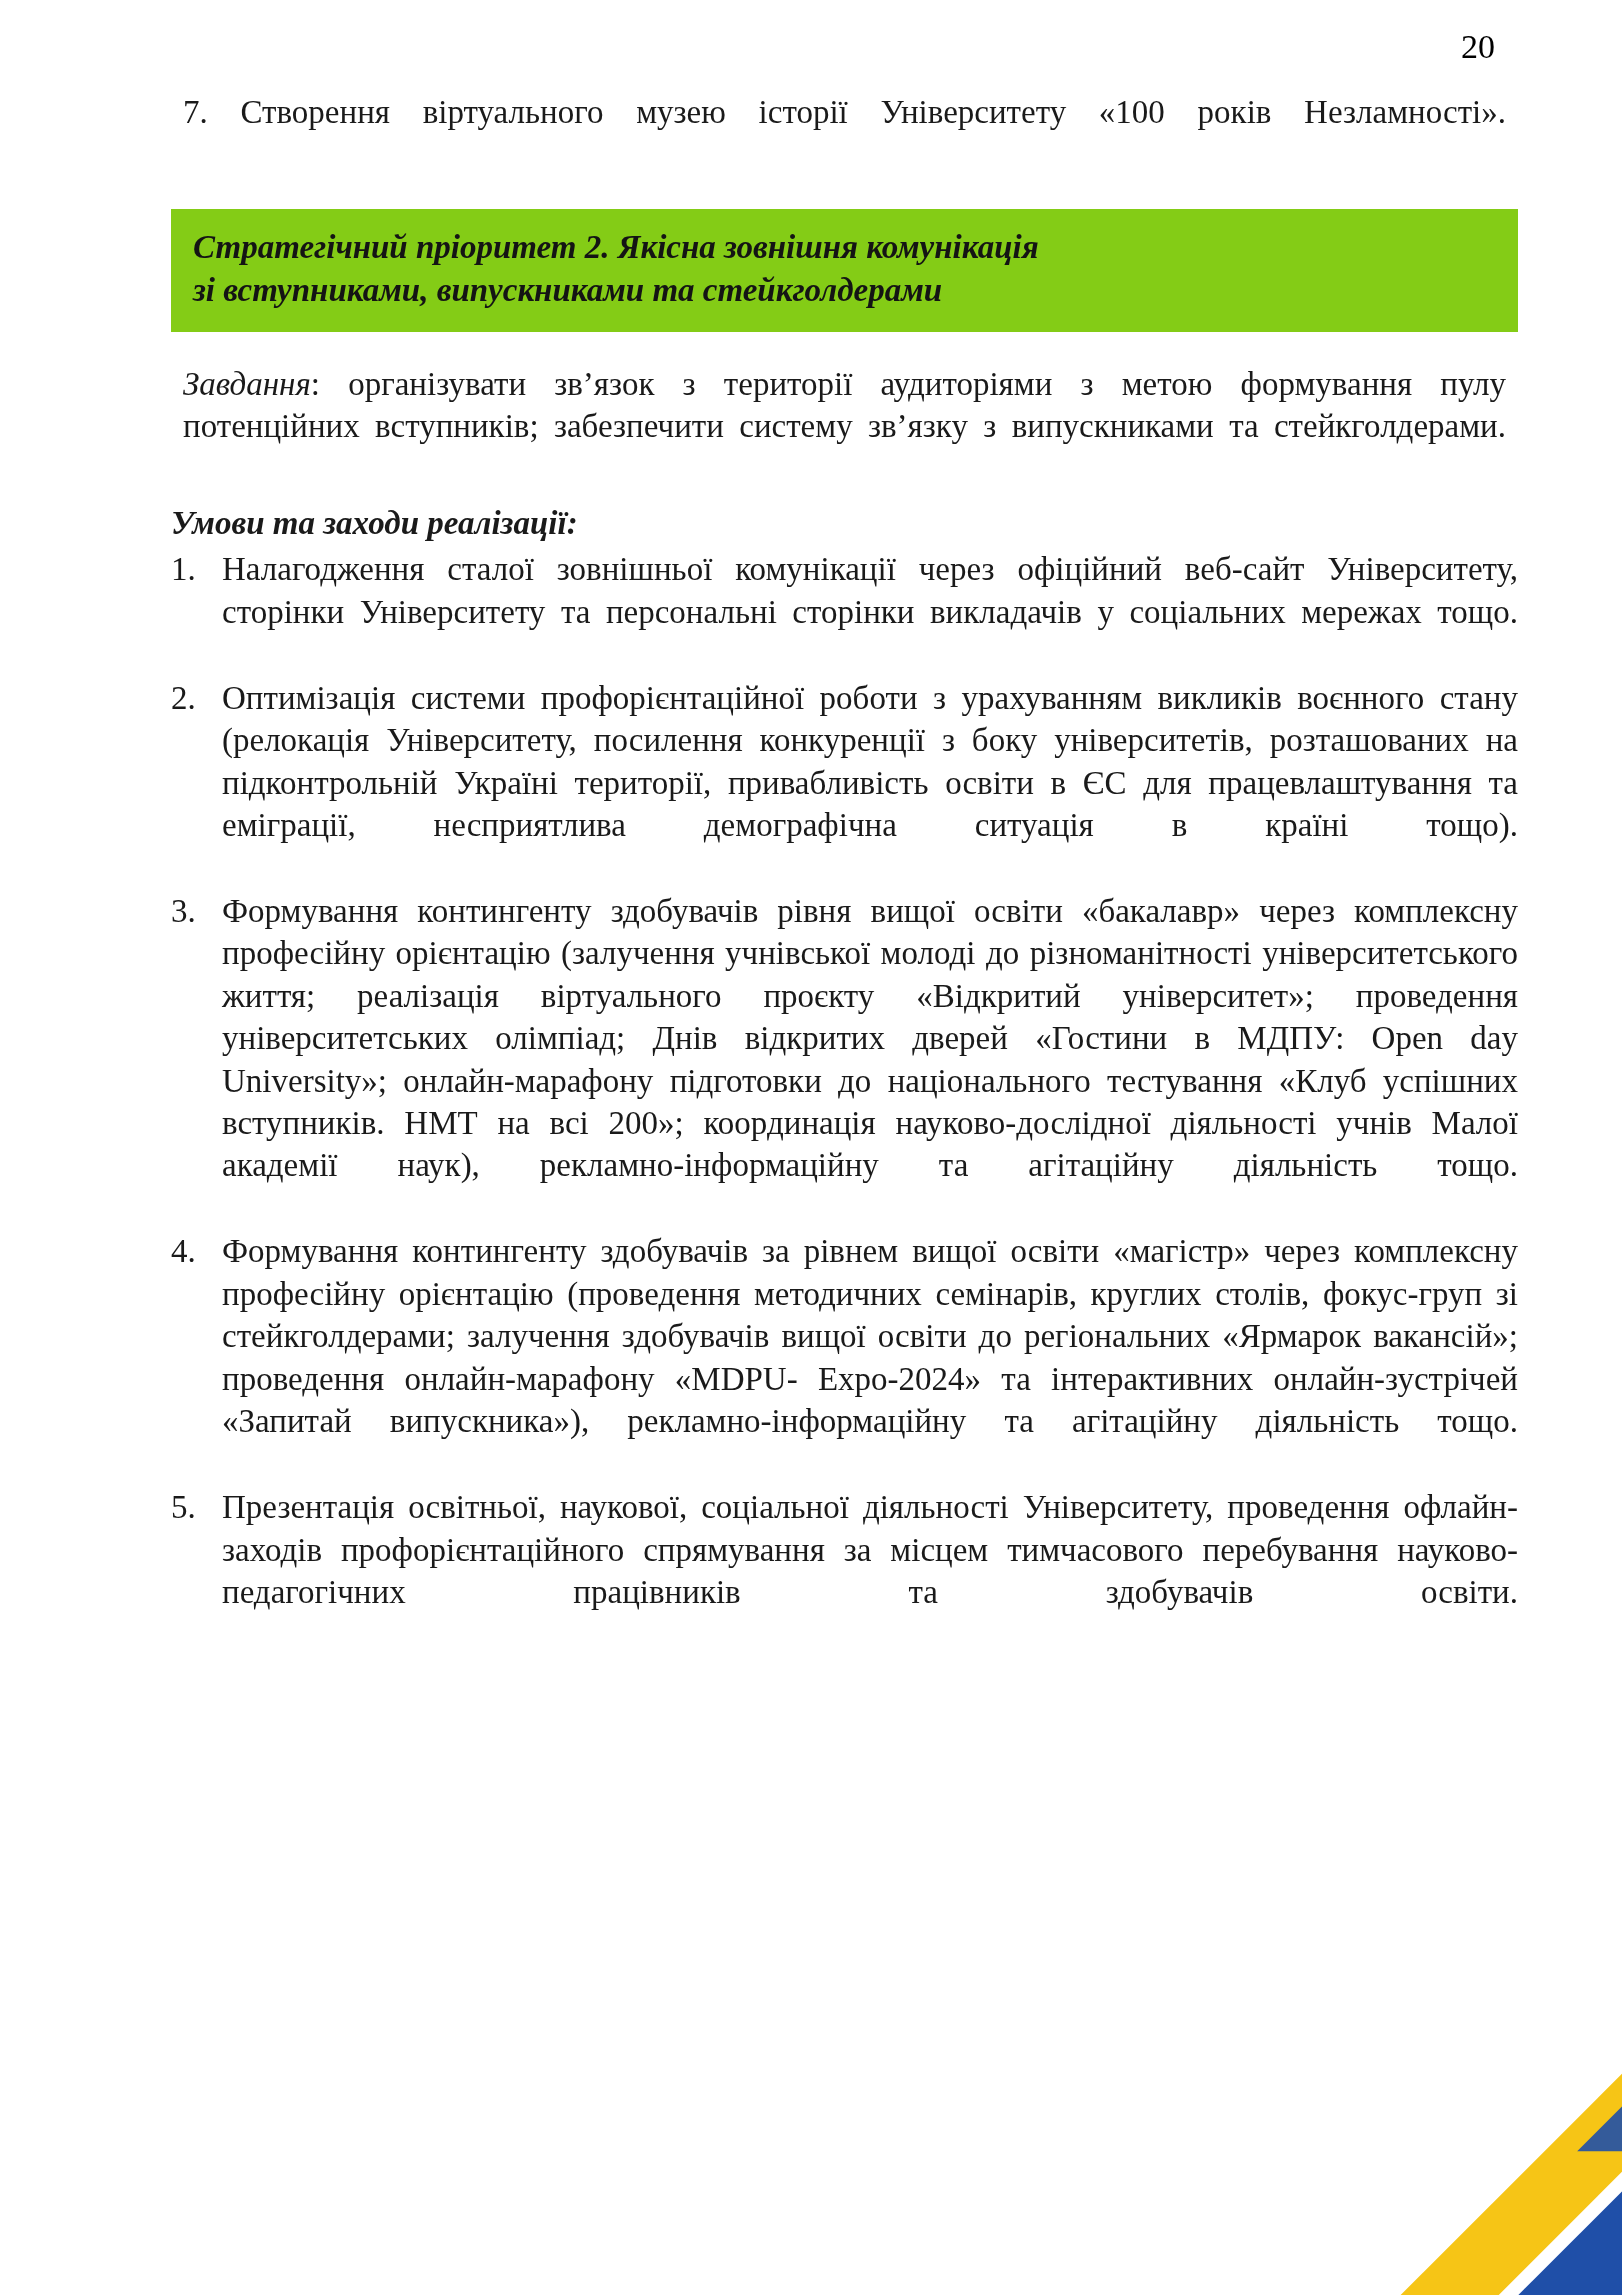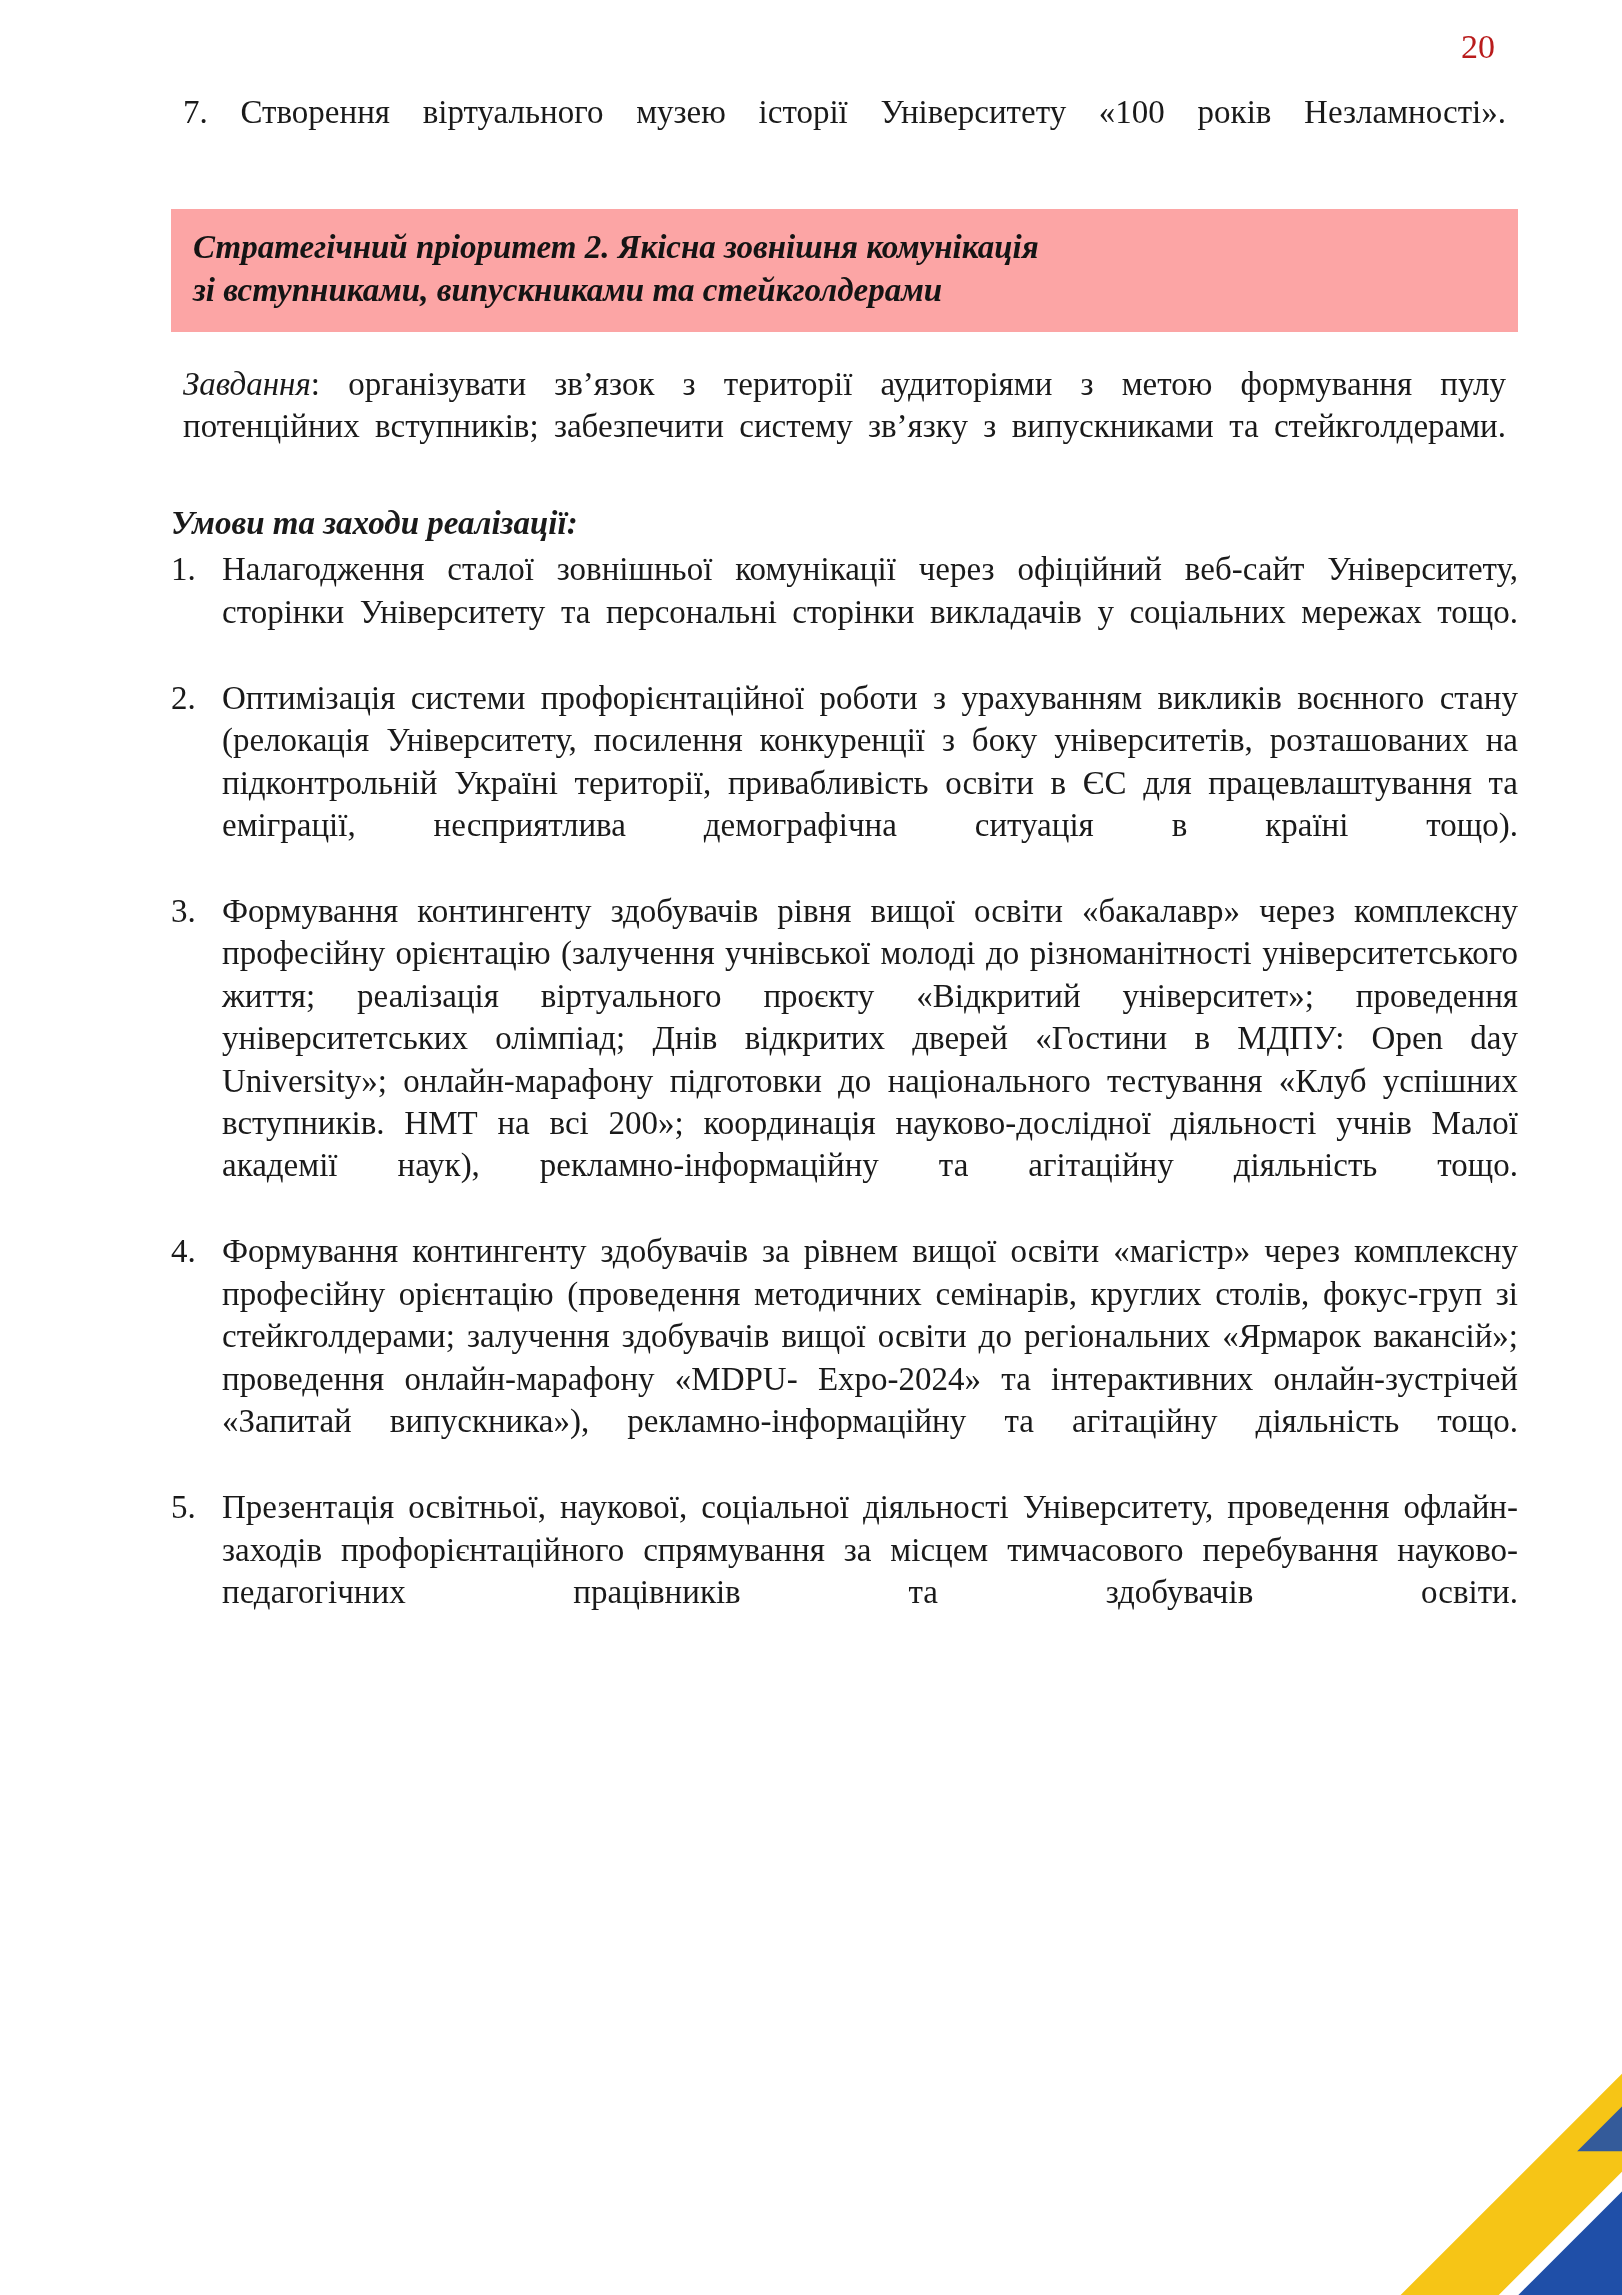--- a/index.html
+++ b/index.html
@@ -19,21 +19,21 @@
     position: relative;
     width: 1623px;
     height: 2295px;
     box-sizing: border-box;
   }
   .page-number {
     position: absolute;
     top: 27.5px;
     right: 128px;
     font-size: 34px;
-    color: #b91c1c;
+    color: #000000;
     font-family: "Liberation Serif", serif;
   }
   .content {
     position: absolute;
     left: 171px;
     top: 79px;
     width: 1347px;
   }
   p.para {
     margin: 12px;
@@ -43,21 +43,21 @@
     text-justify: inter-word;
     text-indent: 0;
   }
   .first-para {
     text-indent: 33px;
     margin-bottom: 18.3px;
   }
   .priority-banner {
     margin-top: 34px;
     margin-bottom: 31px;
-    background: #fca5a5;
+    background: #84cc16;
     padding: 17px 22px 19.6px 22px;
     box-sizing: border-box;
     width: 1347px;
   }
   .priority-banner .line {
     font-size: 33px;
     font-weight: bold;
     font-style: italic;
     line-height: 1.3;
     color: #141414;

